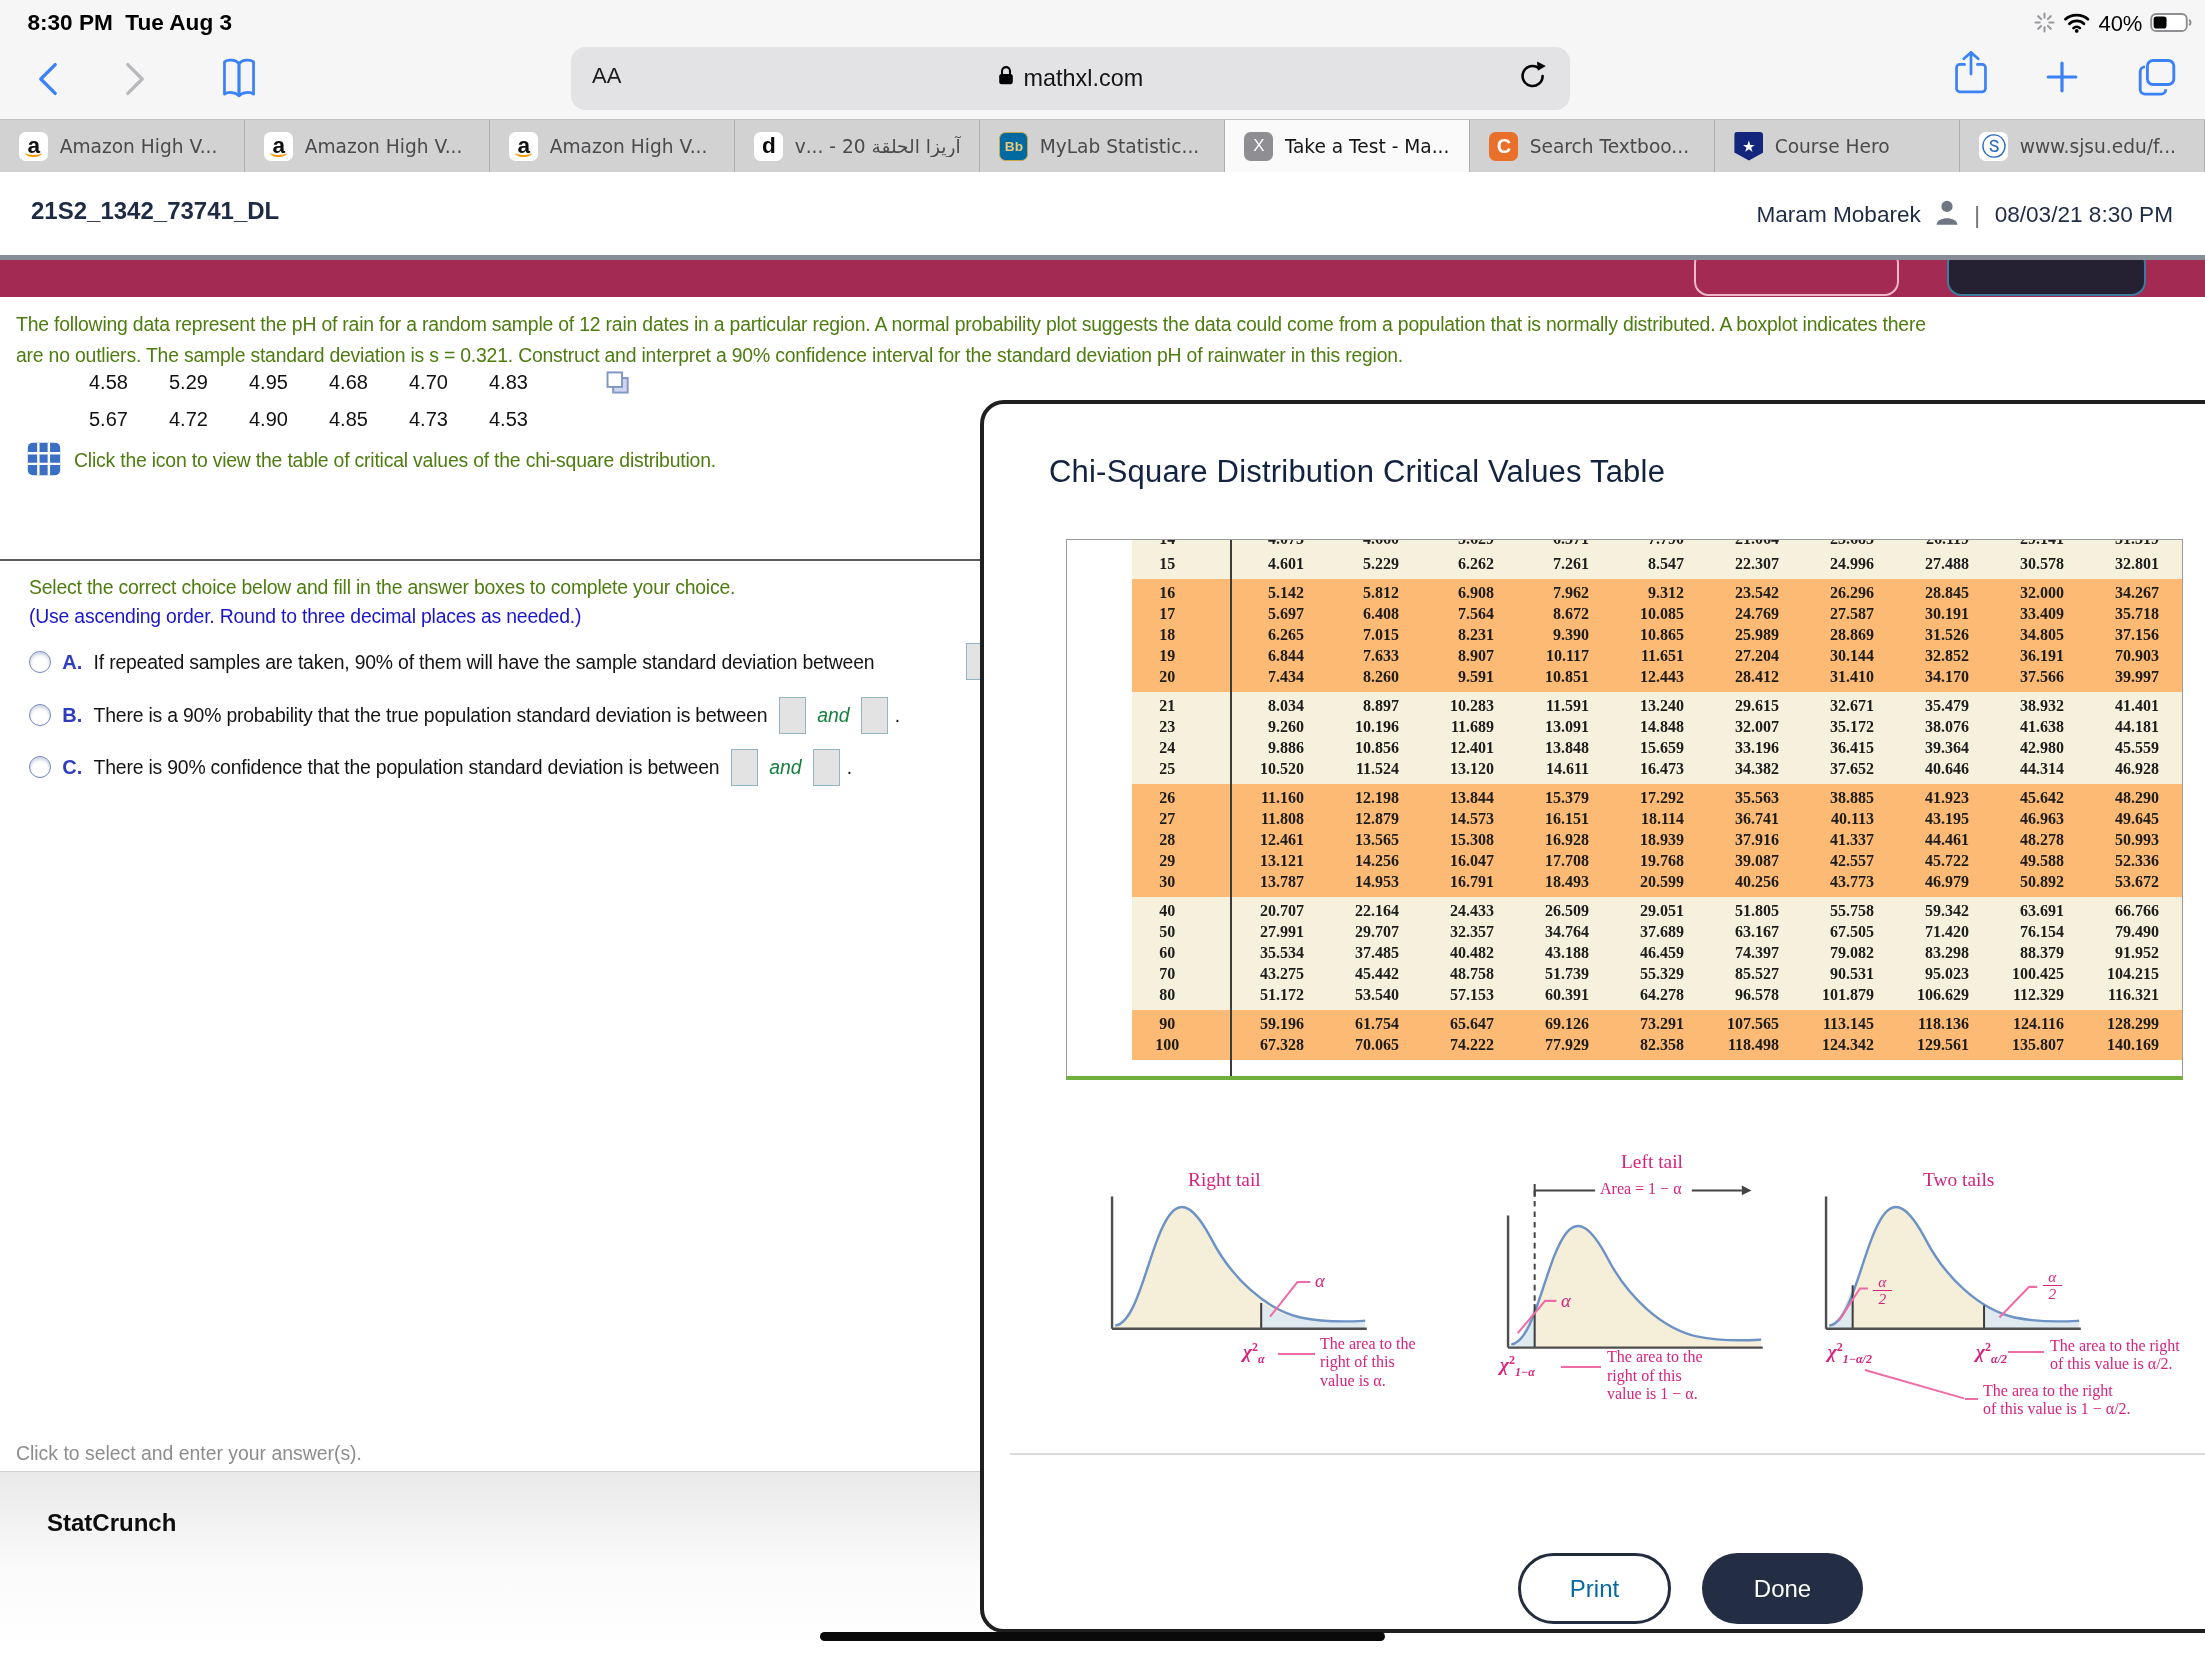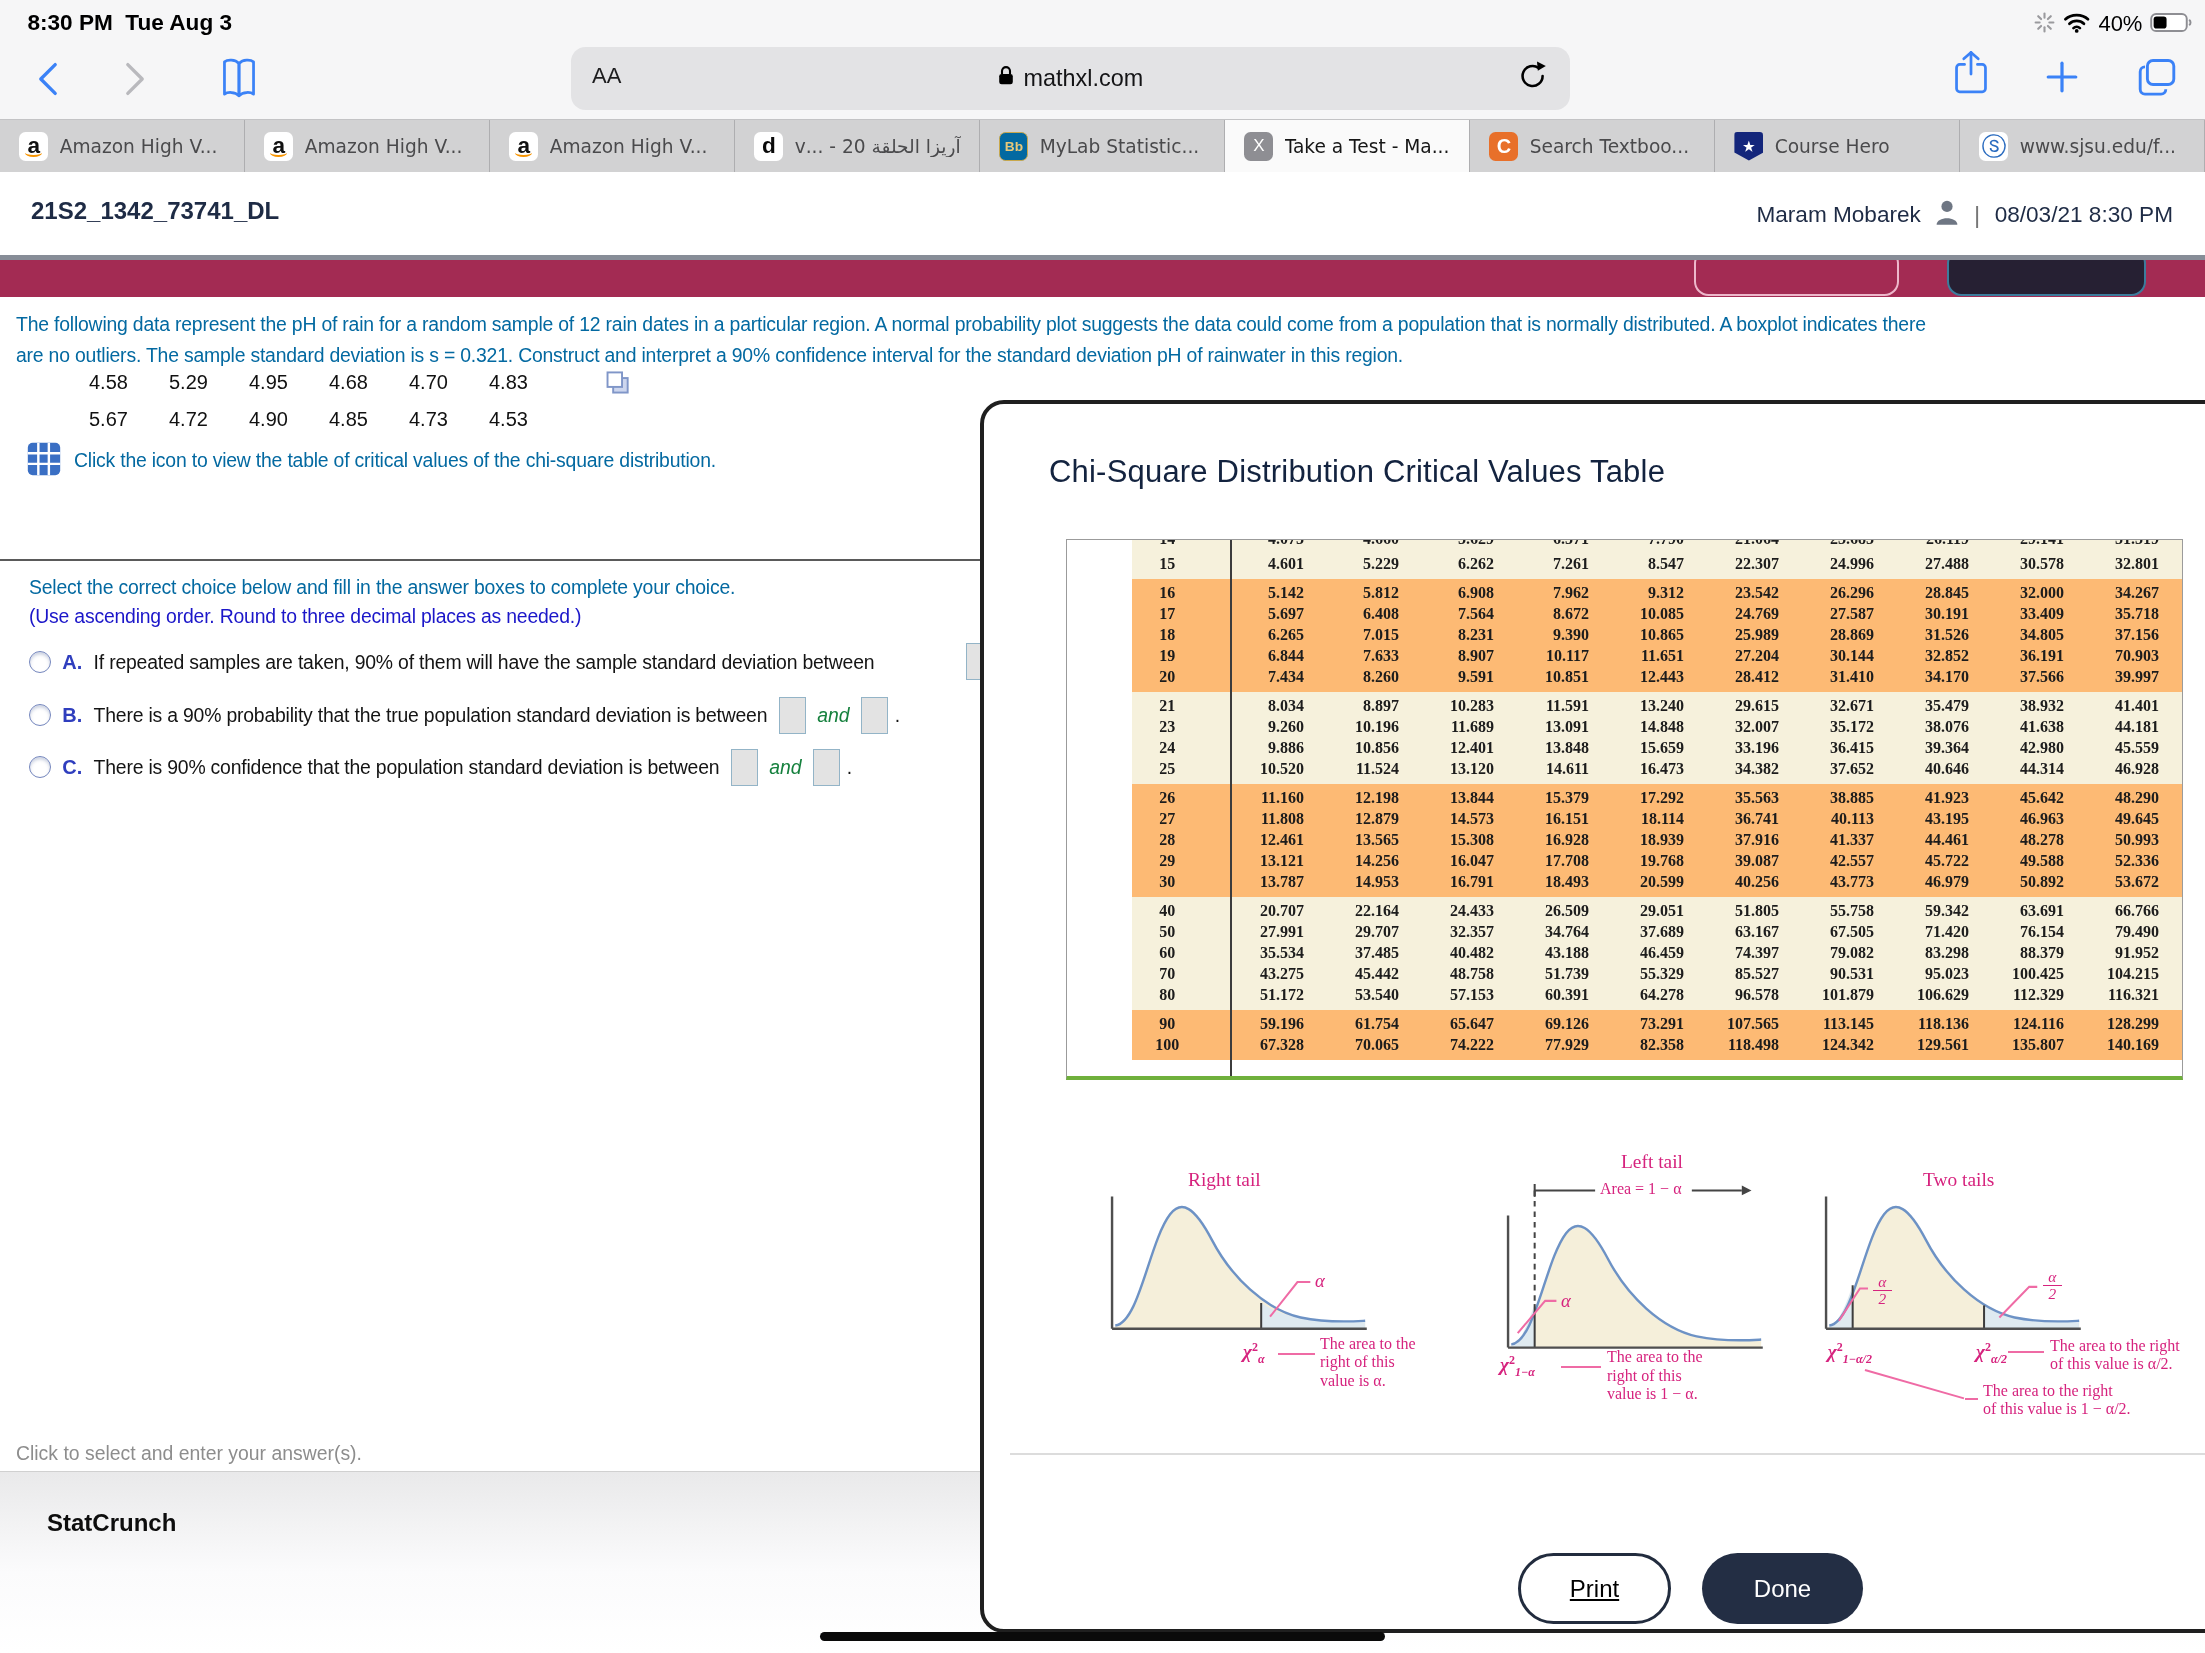--- a/index.html
+++ b/index.html
@@ -39,21 +39,21 @@
   #course-title { position:absolute; left:31px; top:24px; font-size:24px; font-weight:600; color:#1e2b45; }
   #user-block { position:absolute; right:32px; top:26px; display:flex; align-items:center; gap:14.5px; font-size:22.6px; color:#1e2b45; }
   #user-sep { color:#777; font-size:24px; }
   #gray-rule { position:absolute; left:0; top:255px; width:2205px; height:4.8px; background:#878d97; }
   #maroon-band { position:absolute; left:0; top:260px; width:2205px; height:37px; background:#a32b53; overflow:hidden; }
   .peek-btn { position:absolute; top:-11.3px; height:47px; border-radius:14.5px; }
   #peek-btn-light { left:1694px; width:205px; border:2.4px solid #edb8cb; background:#a32b53; }
   #peek-btn-dark  { left:1947px; width:199px; border:2.4px solid #3c7c9c; background:#262033; }
 
   
-  .ptext { position:absolute; font-size:19.4px; color:#0369a1; letter-spacing:-0.2px; white-space:nowrap; }
+  .ptext { position:absolute; font-size:19.4px; color:#4d7c0f; letter-spacing:-0.2px; white-space:nowrap; }
   #data-row-1, #data-row-2 { position:absolute; left:89px; display:flex; }
   .dval { width:80px; font-size:20px; color:#111; }
   #copy-icon { position:absolute; left:605px; top:370px; }
   #grid-icon { position:absolute; left:27.4px; top:442px; }
   #divider-1 { position:absolute; left:0; top:559px; width:982px; height:1.6px; background:#5a5a5a; }
   #note-line { color:#1b16c9; }
   .choice { position:absolute; left:29px; height:42px; display:flex; align-items:center; gap:11.3px; }
   .radio { width:22px; height:22px; border-radius:50%; border:1.6px solid #7486bd; background:#fff;
            box-shadow:inset 0 2.4px 3.2px rgba(90,110,160,.30); flex:none; }
   .chlabel { font-size:20px; font-weight:700; color:#2f3ebe; }
@@ -96,21 +96,21 @@
   .chi-lab { position:absolute; font-size:19.4px; font-style:italic; font-weight:600; }
   .chi-lab sup { font-size:12px; font-style:normal; }
   .chi-lab sub { font-size:12px; }
   .cap { position:absolute; font-size:16px; line-height:18.6px; color:#d6237e; font-family:"Liberation Serif", serif; white-space:nowrap; }
   .conn { position:absolute; height:1.6px; background:#ef6ba5; }
   .frac { position:absolute; width:22.6px; text-align:center; font-size:15.3px; font-style:italic; line-height:13.7px; }
   .frac .fbar { display:block; height:1.6px; background:#d6237e; margin:0.8px 1.6px; }
   #mod-divider { position:absolute; left:26px; top:1049px; width:1206px; height:1.6px; background:#dcdcdc; }
   .modal-btn { position:absolute; top:1149px; height:71px; border-radius:36px; font-size:24px;
                display:flex; align-items:center; justify-content:center; font-family:"Liberation Sans",sans-serif; }
-  #print-btn { left:534px; width:153px; background:#fff; border:3.2px solid #222c3e; color:#000000;text-decoration:underline; }
+  #print-btn { left:534px; width:153px; background:#fff; border:3.2px solid #222c3e; color:#0369a1; }
   #done-btn { left:718px; width:161px; background:#232e44; color:#fff; }
 
   #home-indicator { position:absolute; left:820px; top:1632px; width:565px; height:9px; border-radius:4.8px;
                     background:#0a0a0a; z-index:60; }
 </style>
 </head>
 <body>
 
 <div id="chrome">
   <div id="status-time">

